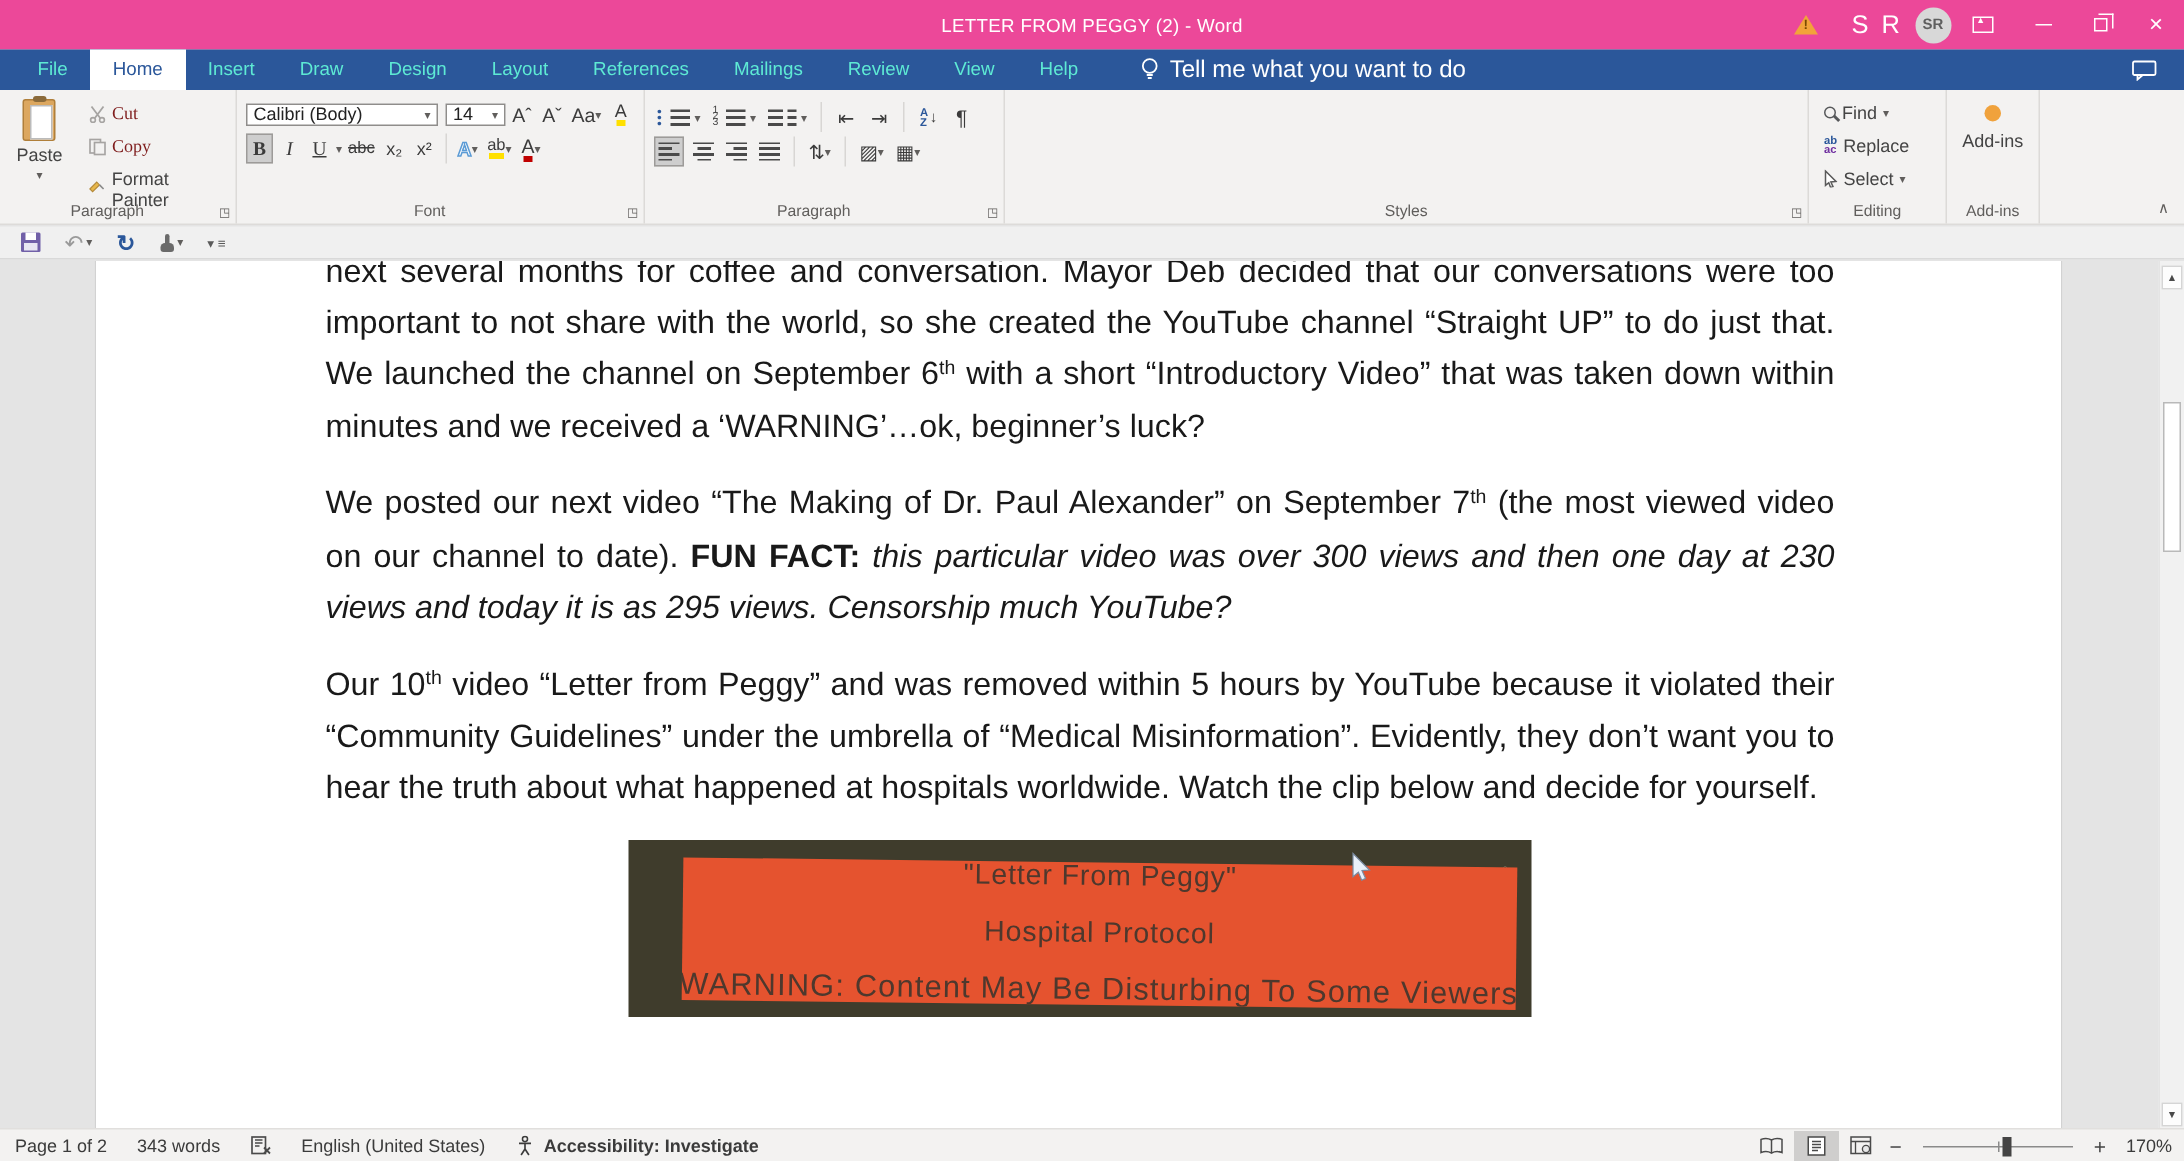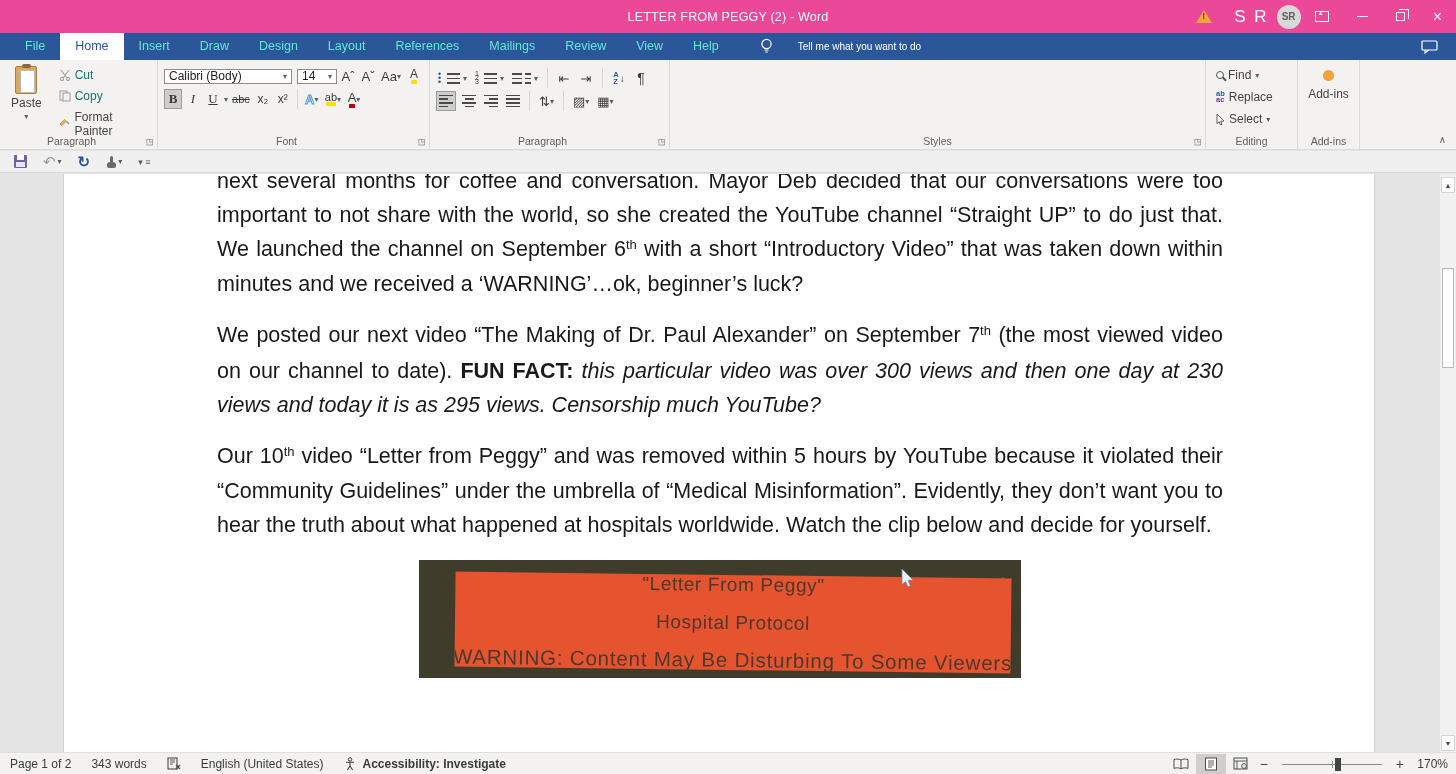--- a/index.html
+++ b/index.html
@@ -19,32 +19,32 @@
   .rdo-icon::after { content:"▴"; position:absolute; top:-3px; left:3px; font-size:7px; color:#fff; }
   .win-min { width:11px; height:1px; background:#fff; display:inline-block; }
   .win-restore { width:9px; height:9px; border:1px solid #fff; position:relative; display:inline-block; }
   .win-restore::before { content:""; position:absolute; top:-4px; left:2px; width:9px; height:9px; border-top:1px solid #fff; border-right:1px solid #fff; }
   .win-close { font-size:16px; color:#fff; line-height:1; }
 
   
   .tabrow { position:absolute; top:33px; left:0; right:0; height:27px; background:#2b579a; display:flex; align-items:stretch; padding-left:10px; }
   .tab { color:#5eead4; font-size:12.5px; padding:6px 15px 7px; cursor:default; }
   .tab.active { background:#fff; color:#2b579a; }
-  .tellme { display:flex; align-items:center; gap:25px; color:#fff; font-size:10px; padding:0 12px; margin-left:14px; }
+  .tellme { display:flex; align-items:center; gap:7px; color:#fff; font-size:16px; padding:0 12px; margin-left:14px; }
   .tabrow-right { margin-left:auto; display:flex; align-items:center; padding-right:18px; }
 
   
   .ribbon { position:absolute; top:60px; left:0; right:0; height:90px; background:#f3f2f1; border-bottom:1px solid #dddbd9; display:flex; }
   .group { position:relative; border-right:1px solid #dcdad8; padding:4px 6px 17px 6px; }
   .group-label { position:absolute; bottom:2px; left:0; right:14px; text-align:center; font-size:10.5px; color:#605e5c; }
   .group-label.full { right:0; }
   .launcher { position:absolute; bottom:2px; right:3px; width:10px; height:10px; color:#605e5c; font-size:8px; line-height:10px; text-align:center; border-left:1px solid transparent; }
   .launcher::before { content:"◱"; transform:rotate(180deg); display:inline-block; }
   .rbtn { display:inline-flex; align-items:center; gap:4px; color:#444; font-size:12px; padding:2px 4px; border-radius:2px; }
-  .rbtn.disabled { color:#0f766e; }
+  .rbtn.disabled { color:#7f1d1d;font-family:Liberation Serif, serif; }
   .dd { font-size:8px; color:#605e5c; }
   .toggle-on { background:#cecece; border:1px solid #9d9b99; }
 
   
   .g-clip { width:158px; display:flex; }
   .paste-big { display:flex; flex-direction:column; align-items:center; width:44px; padding-top:2px; gap:2px; font-size:12px; color:#444; }
   .clip-icon { width:22px; height:28px; background:#dca75f; border:1px solid #b07f3a; border-radius:2px; position:relative; }
   .clip-icon::before { content:""; position:absolute; left:4px; top:3px; width:13px; height:21px; background:#fff; border:1px solid #bbb; }
   .clip-icon::after { content:""; position:absolute; left:6px; top:-3px; width:9px; height:4px; background:#8a6a3a; border-radius:2px; }
   .clip-col { display:flex; flex-direction:column; gap:3px; margin-left:8px; margin-top:2px; }

